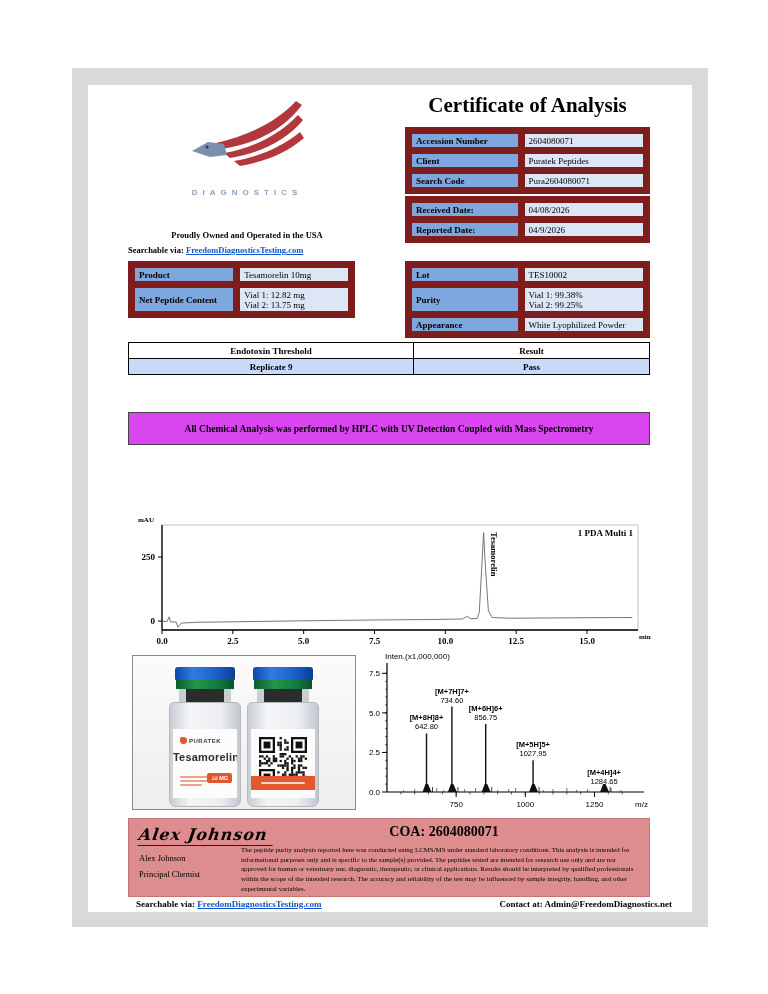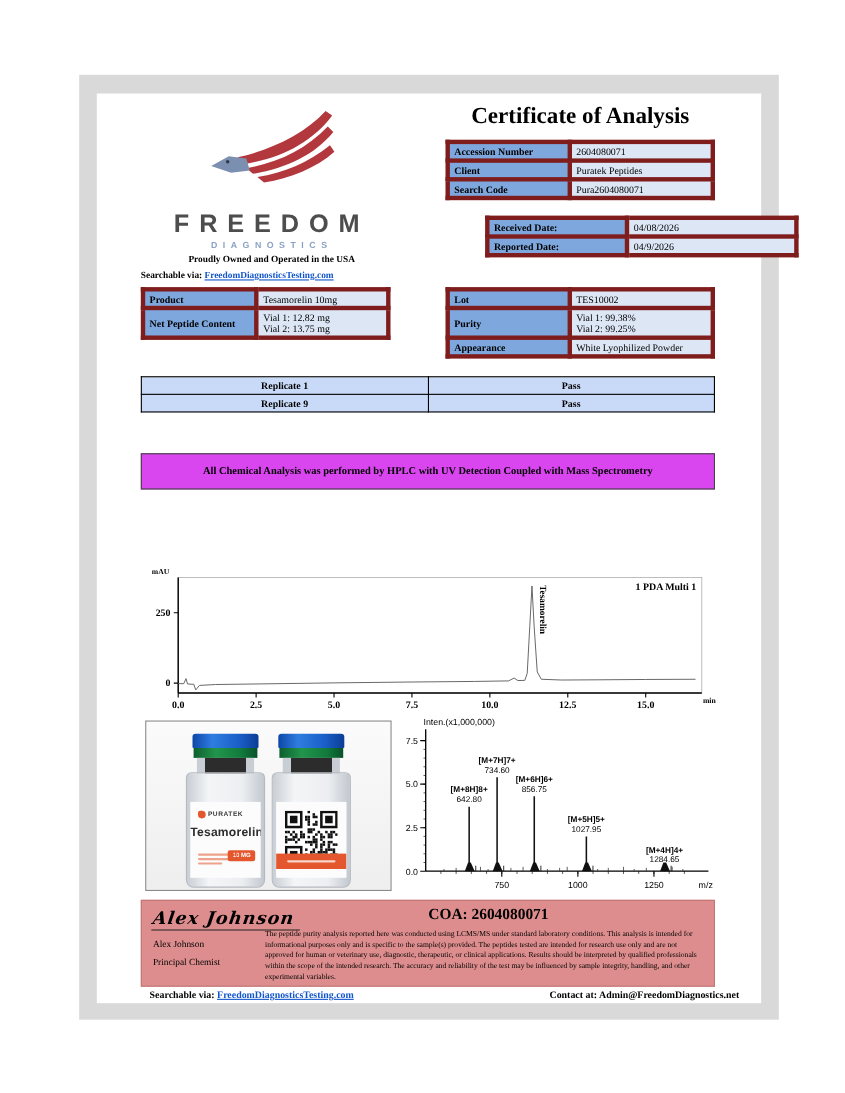--- a/index.html
+++ b/index.html
@@ -16,26 +16,26 @@
             letter-spacing:5px;color:#8aa2c4;margin-top:1px;white-space:nowrap;}
   .tagline{position:absolute;left:40px;top:145px;width:238px;text-align:center;
            font-size:8.5px;font-weight:bold;}
   .searchable{position:absolute;left:40px;top:160px;width:260px;font-size:8.5px;font-weight:bold;}
   a.link{color:#1155cc;text-decoration:underline;cursor:pointer;}
   .coa-title{position:absolute;left:317px;top:8px;width:245px;text-align:center;
              font-size:21px;font-weight:bold;}
 
   
   .blue-table{border-collapse:collapse;width:100%;font-size:9px;table-layout:fixed;}
-  .blue-table td{border:4px solid #7f1d1d;padding:1.5px 4px;vertical-align:middle;}
+  .blue-table td{border:7px solid #7f1d1d;padding:1.5px 4px;vertical-align:middle;}
   .blue-table td.lbl{background:#7da7dd;font-weight:bold;width:41%;}
   .blue-table td.val{background:#dce6f5;}
   .pre{white-space:pre-line;}
   .tbl-acc{position:absolute;left:317px;top:42px;width:245px;}
-  .tbl-dates{position:absolute;left:317px;top:111px;width:285px;margin-left:36px;}
+  .tbl-dates{position:absolute;left:317px;top:111px;width:245px;}
   .tbl-product{position:absolute;left:40px;top:176px;width:227px;}
   .tbl-lot{position:absolute;left:317px;top:176px;width:245px;}
 
   
   .white-table{border-collapse:collapse;width:100%;font-size:9px;table-layout:fixed;}
   .white-table td{border:1px solid #000;padding:2.5px 4px;text-align:center;font-weight:bold;}
   .white-table tr.hdr td{background:#ffffff;}
   .white-table tr.data td{background:#c9daf8;}
   .tbl-endo{position:absolute;left:40px;top:257px;width:522px;}
   .tbl-mass{position:absolute;left:40px;top:374px;width:522px;}
@@ -107,21 +107,20 @@
     <div class="doc">
 
       <div class="logo-block">
         <svg width="150" height="84" viewBox="0 0 150 84">
           <path d="M44,44 C72,38 104,24 124,2 L130,6 C112,30 84,45 50,50 Z" fill="#b2383d"></path>
           <path d="M52,54 C80,49 106,37 126,16 L131,21 C114,42 88,54 58,59 Z" fill="#b2383d"></path>
           <path d="M62,62 C86,58 108,49 128,33 L132,39 C115,54 92,63 68,67 Z" fill="#b2383d"></path>
           <path d="M20,52 L36,43 L52,45 L55,56 L38,58 Z" fill="#7b8fb0"></path>
           <circle cx="35" cy="48" r="1.6" fill="#2e3a50"></circle>
         </svg>
-        <div class="logo-word">FREEDOM</div>
         <div class="logo-sub">DIAGNOSTICS</div>
       </div>
       <div class="tagline">Proudly Owned and Operated in the USA</div>
       <div class="searchable"><span>Searchable via: </span><a class="link">FreedomDiagnosticsTesting.com</a></div>
 
       <div class="coa-title">Certificate of Analysis</div>
 
       <table class="blue-table tbl-acc">
         <tbody>
             <tr>
@@ -179,23 +178,23 @@
         </tr>
         <tr>
           <td class="lbl">Appearance</td>
           <td class="val">White Lyophilized Powder</td>
         </tr>
       </tbody>
         </table>
 
       <table class="white-table tbl-endo">
         <tbody>
-        <tr class="data">
-          <td>Replicate 1</td>
-          <td>Pass</td>
+            <tr class="hdr">
+          <td style="width:53%">Endotoxin Threshold</td>
+          <td>Result</td>
         </tr>
         <tr class="data">
           <td>Replicate 9</td>
           <td>Pass</td>
         </tr>
       </tbody>
         </table>
 
       <div class="method-banner">All Chemical Analysis was performed by HPLC with UV Detection Coupled with Mass Spectrometry</div>
 

